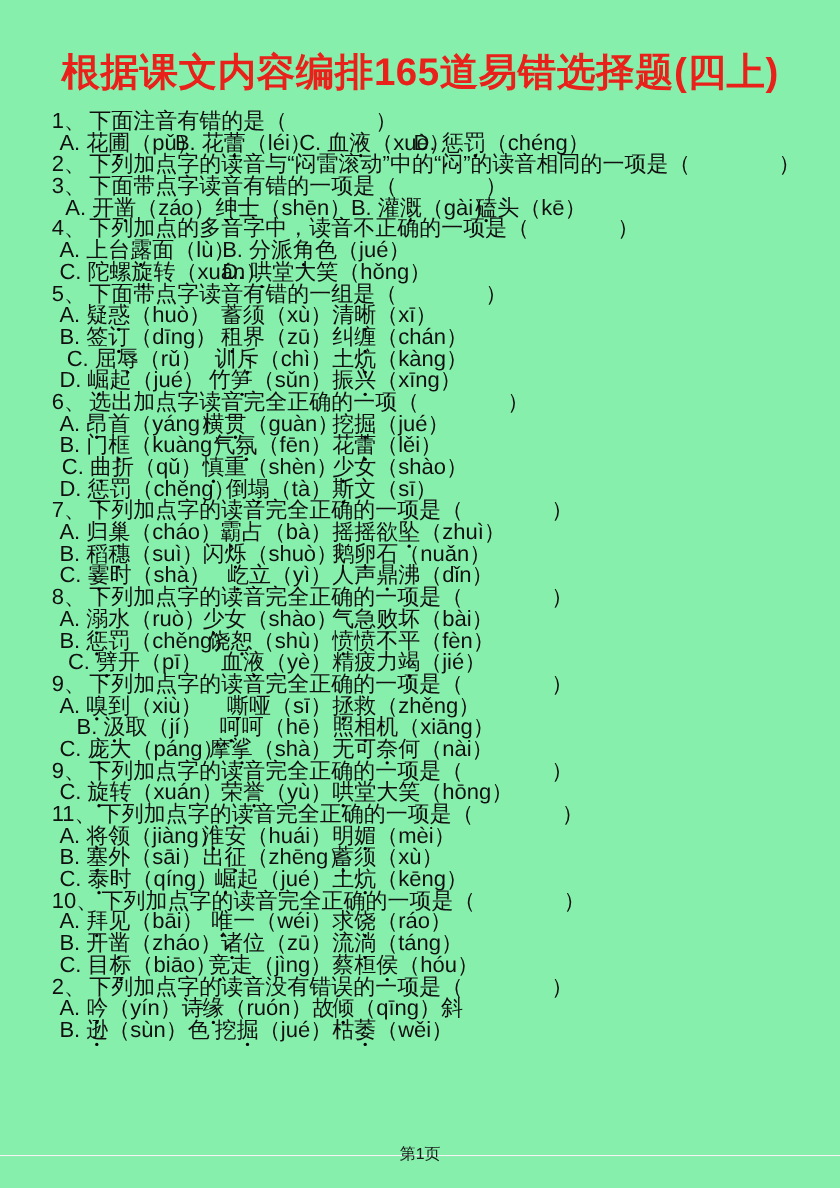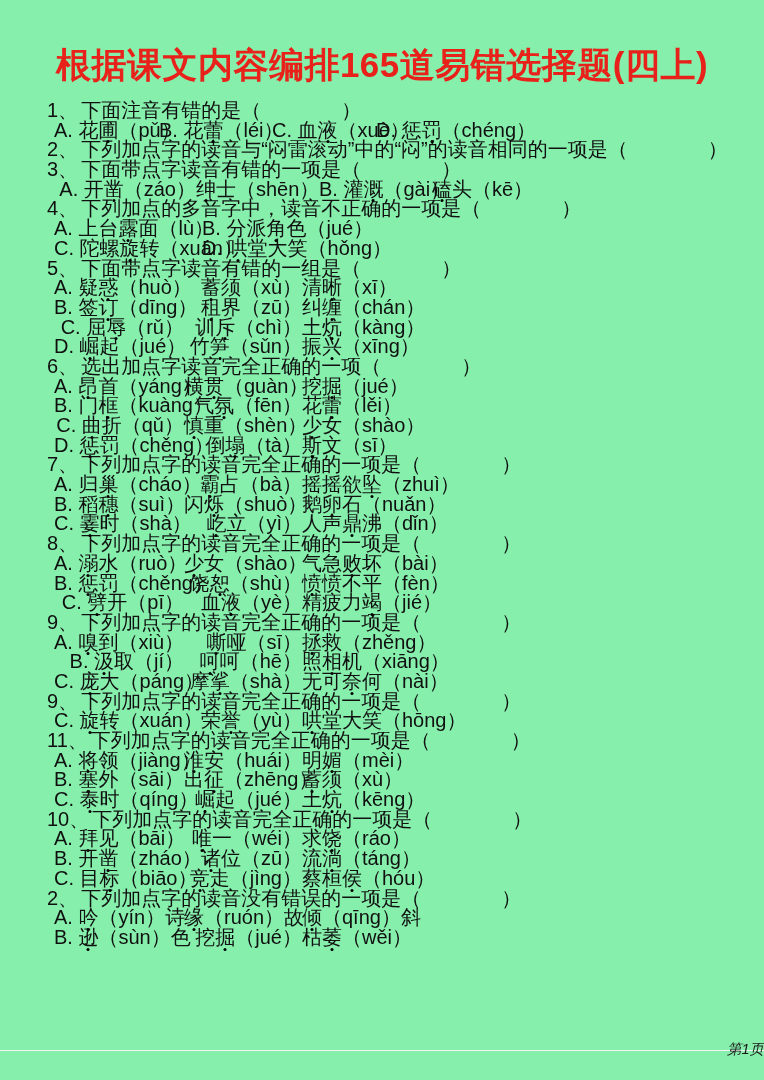--- a/index.html
+++ b/index.html
@@ -35,22 +35,22 @@
   .f3c .cell:nth-child(1){width:130px}
   .f3c .cell:nth-child(2){width:118px}
   
   .dot-char{position:relative;display:inline-block;}
   .dot-char::after{
     content:"";position:absolute;left:50%;bottom:-3px;transform:translateX(-50%);
     width:3px;height:3px;border-radius:50%;background:#000;
   }
   .scan-line{position:absolute;left:0;right:0;top:1050px;height:1px;background:#f4f4f4;}
   .footer{
-    position:absolute;left:0;right:0;bottom:21px;text-align:right;
-    font-size:14.5px;font-weight:400;color:#1a1a1a;font-style:italic;
+    position:absolute;left:0;right:0;bottom:21px;text-align:center;
+    font-size:14.5px;font-weight:400;color:#1a1a1a;
   }
 </style>
 </head>
 <body>
 
 <div class="page">
   <h1 class="title" style="color: rgb(232, 34, 26);">根据课文内容编排165道易错选择题(四上)</h1>
   <div class="questions">
       <div class="q">
         <div class="stem"><span class="qnum">1、</span>下面注音有错的是（　　　　）</div>

